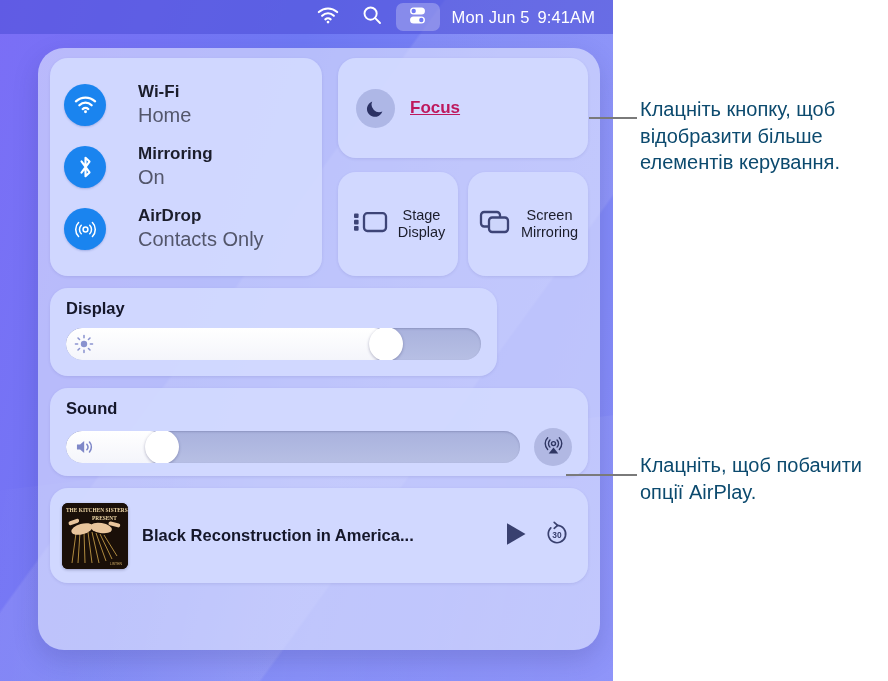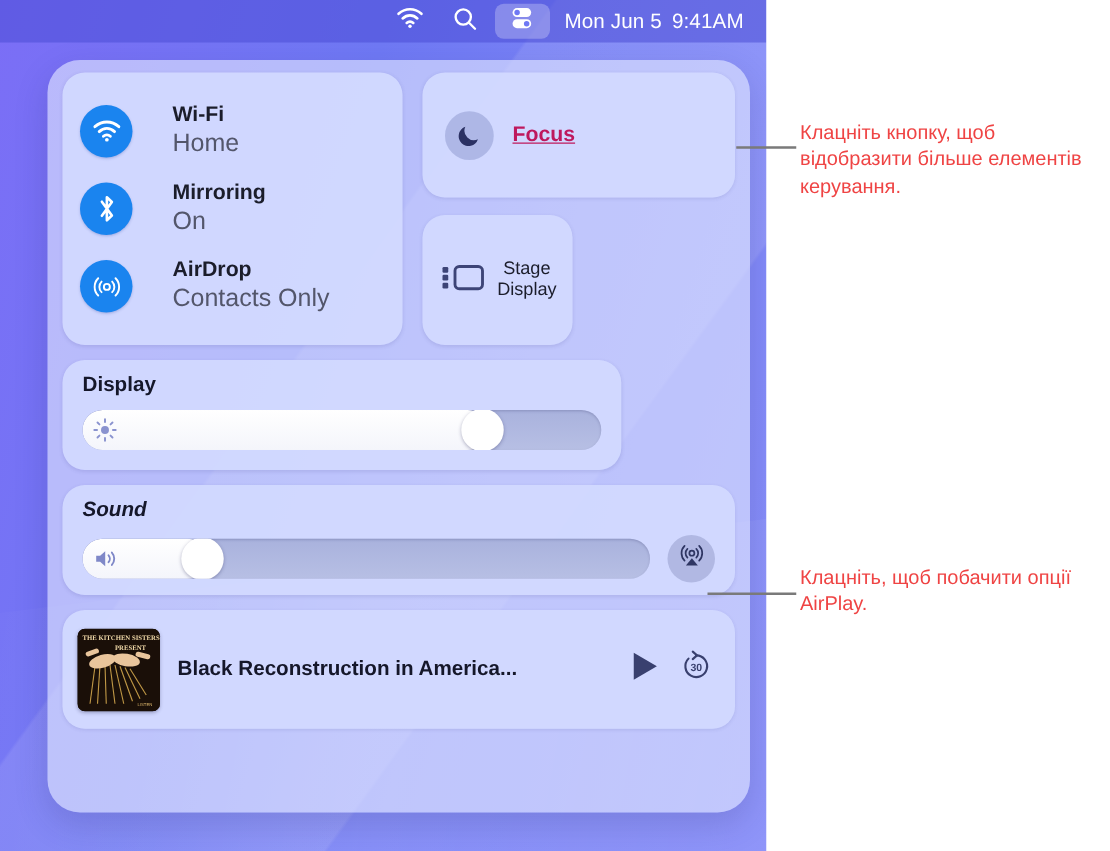--- a/index.html
+++ b/index.html
@@ -201,21 +201,20 @@
     z-index: 3;
     display: flex; align-items: center;
   }
 
   
   .sound-tile {
     position: absolute;
     left: 12px; top: 340px;
     width: 538px; height: 88px;
     padding: 11px 16px 0 16px;
-    font-style: italic;
   }
   .sound-row { display: flex; align-items: center; gap: 14px; margin-top: 11px; }
   .sound-row .slider { flex: 1; margin-top: 0; }
   .airplay-btn {
     width: 38px; height: 38px; border-radius: 50%;
     background: rgba(173,181,224,0.9);
     display: flex; align-items: center; justify-content: center;
     flex: 0 0 38px;
   }
 
@@ -244,23 +243,23 @@
   }
   .media-sub {
     font-size: 14.5px; color: #4f536c;
     white-space: nowrap; overflow: hidden; text-overflow: clip;
   }
   .media-ctrls { display: flex; align-items: center; gap: 16px; flex: 0 0 auto; }
 
   
   .callout {
     position: absolute;
-    font-size: 16px;
+    font-size: 20px;
     line-height: 1.33;
-    color: #ef4444;
+    color: #0c4a6e;
     z-index: 9;
   }
   .c1 { left: 640px; top: 96px; width: 248px; }
   .c2 { left: 640px; top: 452px; width: 248px; }
 
   .leader {
     position: absolute;
     height: 2px;
     background: #7a7a7a;
     z-index: 8;
@@ -378,20 +377,29 @@
             <svg width="38" height="28" viewBox="0 0 38 28" fill="none">
               <rect x="3" y="5.5" width="4.6" height="4.6" rx="1" fill="#3d4477"></rect>
               <rect x="3" y="11.8" width="4.6" height="4.6" rx="1" fill="#3d4477"></rect>
               <rect x="3" y="18.1" width="4.6" height="4.6" rx="1" fill="#3d4477"></rect>
               <rect x="13" y="5.2" width="22" height="17.8" rx="3.4" stroke="#3d4477" stroke-width="2.3"></rect>
             </svg>
           </span>
           <span class="sq-label"><span>Stage</span><br><span>Display</span></span>
         </div>
 
+        <div class="tile sq sq-mirror">
+          <span>
+            <svg width="34" height="28" viewBox="0 0 34 28" fill="none">
+              <rect x="3" y="4" width="19" height="14.5" rx="3.2" stroke="#3d4477" stroke-width="2.3"></rect>
+              <rect x="11" y="9.5" width="19" height="14.5" rx="3.2" stroke="#3d4477" stroke-width="2.3" fill="#cdd5fb"></rect>
+            </svg>
+          </span>
+          <span class="sq-label"><span>Screen</span><br><span>Mirroring</span></span>
+        </div>
       </div>
 
       <div class="tile display-tile">
         <div class="sec-label">Display</div>
         <div class="slider">
           <div class="slider-fill" style="width:78%"></div>
           <div class="slider-knob" style="left:calc(78% - 21px)"></div>
           <span class="slider-icon">
             <svg width="20" height="20" viewBox="0 0 22 22" fill="none">
               <circle cx="11" cy="11" r="3.5" fill="#8a93cf"></circle>

